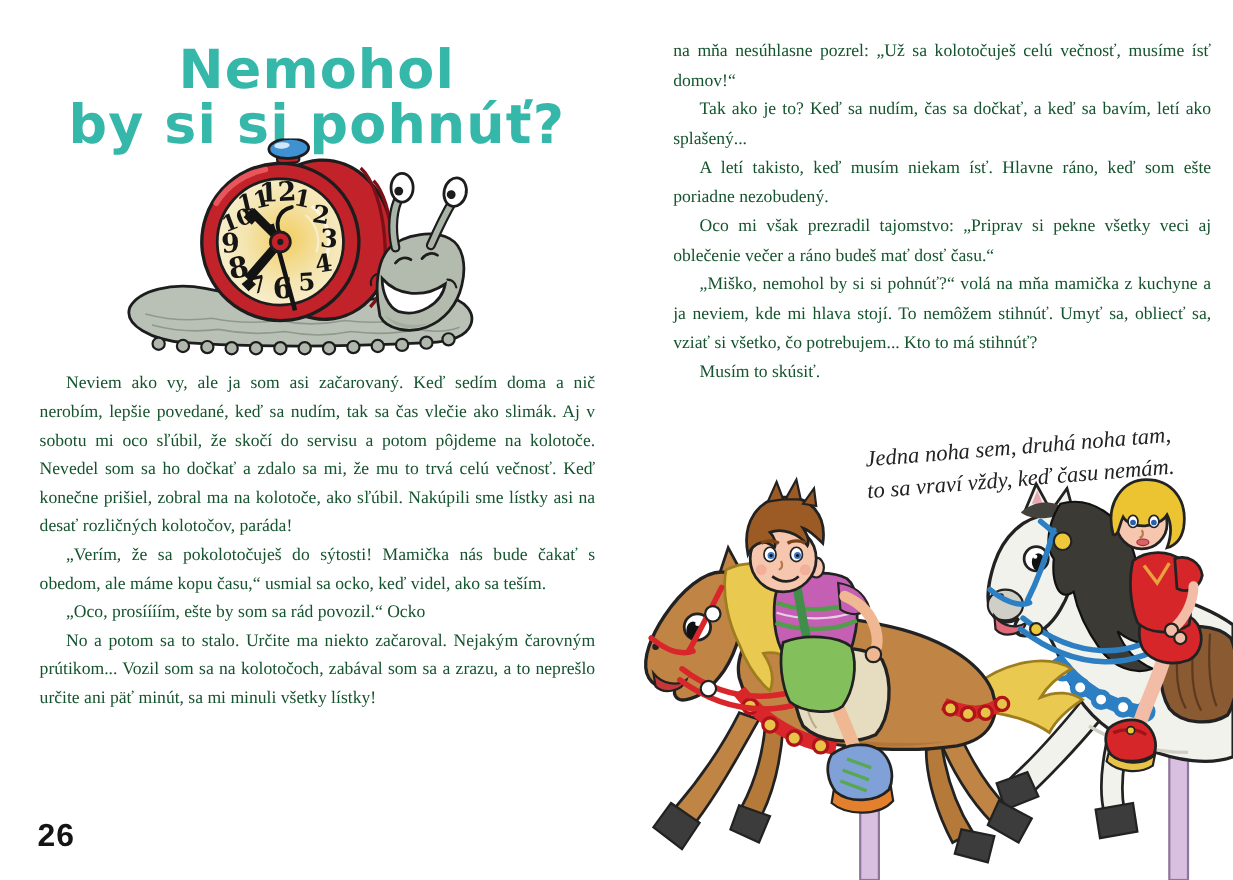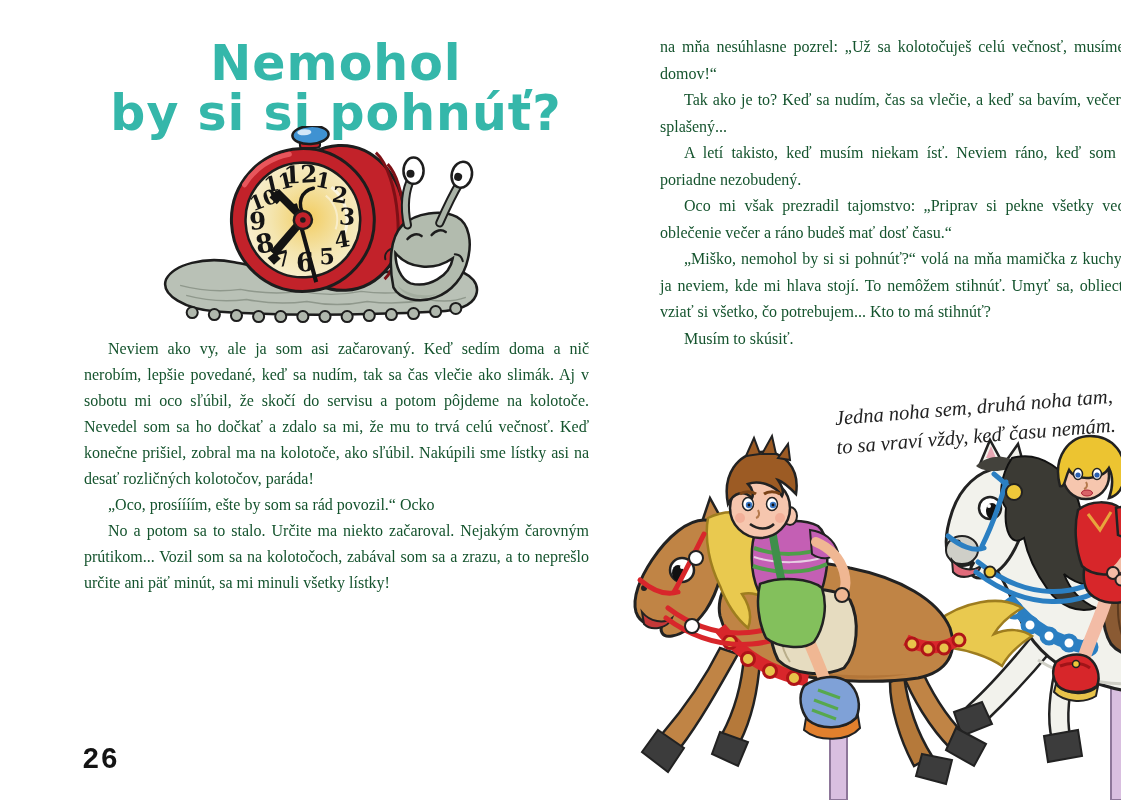--- a/index.html
+++ b/index.html
@@ -1,36 +1,36 @@
 <!DOCTYPE html>
 <html><head>
 <meta charset="utf-8">
 <style>
   html,body{margin:0;padding:0;}
   body{
     width:1121px;height:800px;background:#ffffff;overflow:hidden;position:relative;
     font-family:"Liberation Serif", serif;color:#1e1e1e;
   }
-  .spread{position:absolute;inset:0;margin-left:48px;}
+  .spread{position:absolute;inset:0;}
   
   .title{
     position:absolute;left:36px;top:18px;width:504px;text-align:center;
     font-family:"DejaVu Sans", sans-serif;font-weight:800;color:#35b7aa;
     line-height:1.02;letter-spacing:1px;
   }
   .title .l1{display:block;font-size:49px;}
   .title .l2{display:block;font-size:49px;}
   .snail-wrap{position:absolute;left:108px;top:126px;width:338px;height:198px;}
   .body-text{font-size:16px;line-height:26px;text-align:justify;color:#14532d;}
   .body-text p{margin:0;text-indent:24px;}
   .body-text p.no-indent{text-indent:0;}
   .left-text{position:absolute;left:36px;top:336px;width:505px;}
   .page-num{
     position:absolute;left:34px;top:744px;
-    font-family:Liberation Mono, monospace;font-weight:800;font-size:29px;color:#141414;
+    font-family:Liberation Sans, sans-serif;font-weight:800;font-size:29px;color:#141414;
     letter-spacing:1px;
   }
   
   .right-text{position:absolute;left:612px;top:34px;width:489px;}
   .right-text{line-height:26.5px;}
   .caption{
     position:absolute;left:728px;top:396px;width:398px;
     transform:rotate(-4.6deg);transform-origin:40% 50%;
     font-style:italic;font-size:20.5px;line-height:29px;text-align:center;color:#222;
   }
@@ -142,30 +142,31 @@
         <g transform="rotate(14 304 48)">
           <ellipse cx="304" cy="48" rx="10" ry="13" fill="#ffffff" stroke="#1d1d1d" stroke-width="2.5"></ellipse>
           <circle cx="301" cy="51" r="4" fill="#1d1d1d"></circle>
         </g>
       </g>
     </svg>
   </div>
 
   <div class="body-text left-text">
     <p>Neviem ako vy, ale ja som asi začarovaný. Keď sedím doma a nič nerobím, lepšie povedané, keď sa nudím, tak sa čas vlečie ako slimák. Aj v sobotu mi oco sľúbil, že skočí do servisu a potom pôjdeme na kolotoče. Nevedel som sa ho dočkať a zdalo sa mi, že mu to trvá celú večnosť. Keď konečne prišiel, zobral ma na kolotoče, ako sľúbil. Nakúpili sme lístky asi na desať rozličných kolotočov, paráda!</p>
+    <p>„Verím, že sa pokolotočuješ do sýtosti! Mamička nás bude čakať s obedom, ale máme kopu času,“ usmial sa ocko, keď videl, ako sa teším.</p>
     <p>„Oco, prosíííím, ešte by som sa rád povozil.“ Ocko</p>
     <p>No a potom sa to stalo. Určite ma niekto začaroval. Nejakým čarovným prútikom... Vozil som sa na kolotočoch, zabával som sa a zrazu, a to neprešlo určite ani päť minút, sa mi minuli všetky lístky!</p>
   </div>
 
   <div class="page-num">26</div>
 
   <div class="body-text right-text">
     <p class="no-indent">na mňa nesúhlasne pozrel: „Už sa kolotočuješ celú večnosť, musíme ísť domov!“</p>
-    <p>Tak ako je to? Keď sa nudím, čas sa vlečie, a keď sa bavím, večer ako splašený...</p>
-    <p>A letí takisto, keď musím niekam ísť. Neviem ráno, keď som ešte poriadne nezobudený.</p>
+    <p>Tak ako je to? Keď sa nudím, čas sa dočkať, a keď sa bavím, letí ako splašený...</p>
+    <p>A letí takisto, keď musím niekam ísť. Hlavne ráno, keď som ešte poriadne nezobudený.</p>
     <p>Oco mi však prezradil tajomstvo: „Priprav si pekne všetky veci aj oblečenie večer a ráno budeš mať dosť času.“</p>
     <p>„Miško, nemohol by si si pohnúť?“ volá na mňa mamička z kuchyne a ja neviem, kde mi hlava stojí. To nemôžem stihnúť. Umyť sa, obliecť sa, vziať si všetko, čo potrebujem... Kto to má stihnúť?</p>
     <p>Musím to skúsiť.</p>
   </div>
 
   <div class="caption">
     <span>Jedna noha sem, druhá noha tam,</span>
     <span>to sa vraví vždy, keď času nemám.</span>
   </div>
 

